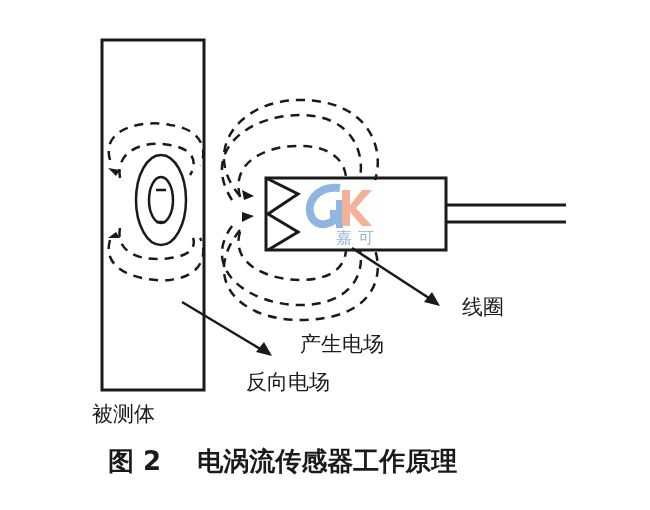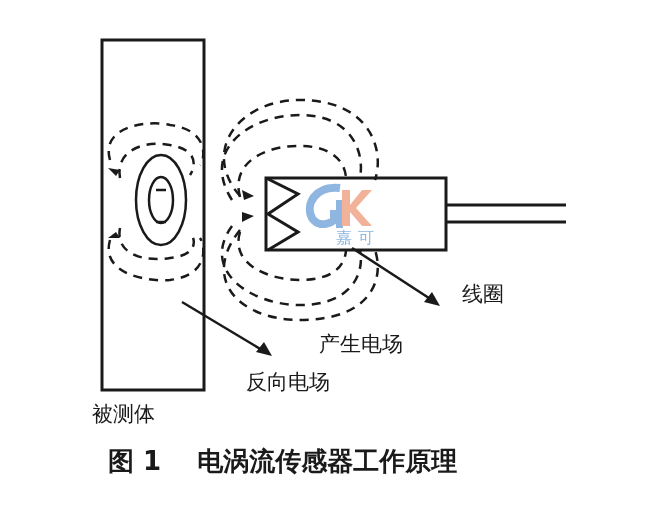--- a/index.html
+++ b/index.html
@@ -71,20 +71,20 @@
   <g>
     <path d="M340,188 C315,185 305,205 312,218 C318,228 335,225 338,214 L330,214" stroke="#8fb6e0" stroke-width="8" fill="none"></path>
     <rect x="336" y="200" width="7" height="28" fill="#8fb6e0"></rect>
     <polygon points="342,190 350,190 350,205 362,190 372,190 356,208 372,226 362,226 350,212 350,226 342,226" fill="#f2b29a"></polygon>
   </g>
 </svg>
 
 <div class="wm1">嘉</div>
 <div class="wm2">可</div>
 
-<div class="lbl" style="left:462px; top:280px;text-align:center;">线圈</div>
-<div class="lbl" style="left:300px; top:330px;margin-left:19px;">产生电场</div>
+<div class="lbl" style="left:462px; top:293px;text-align:center;">线圈</div>
+<div class="lbl" style="left:300px; top:330px;">产生电场</div>
 <div class="lbl" style="left:246px; top:368px;">反向电场</div>
 <div class="lbl" style="left:92px; top:400px;">被测体</div>
 
 <div class="cap">
-  <span class="num">图 1</span><span>电涡流传感器工作原理</span>
+  <span class="num">图 2</span><span>电涡流传感器工作原理</span>
 </div>
 
 </body></html>

